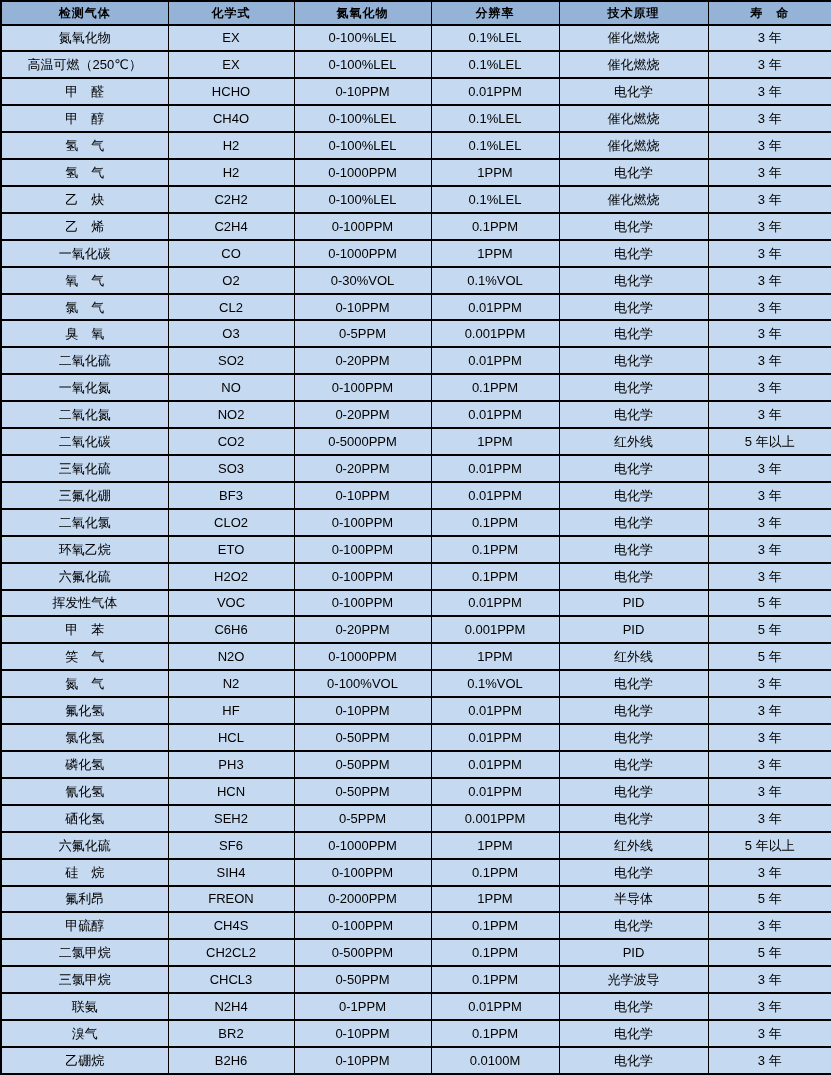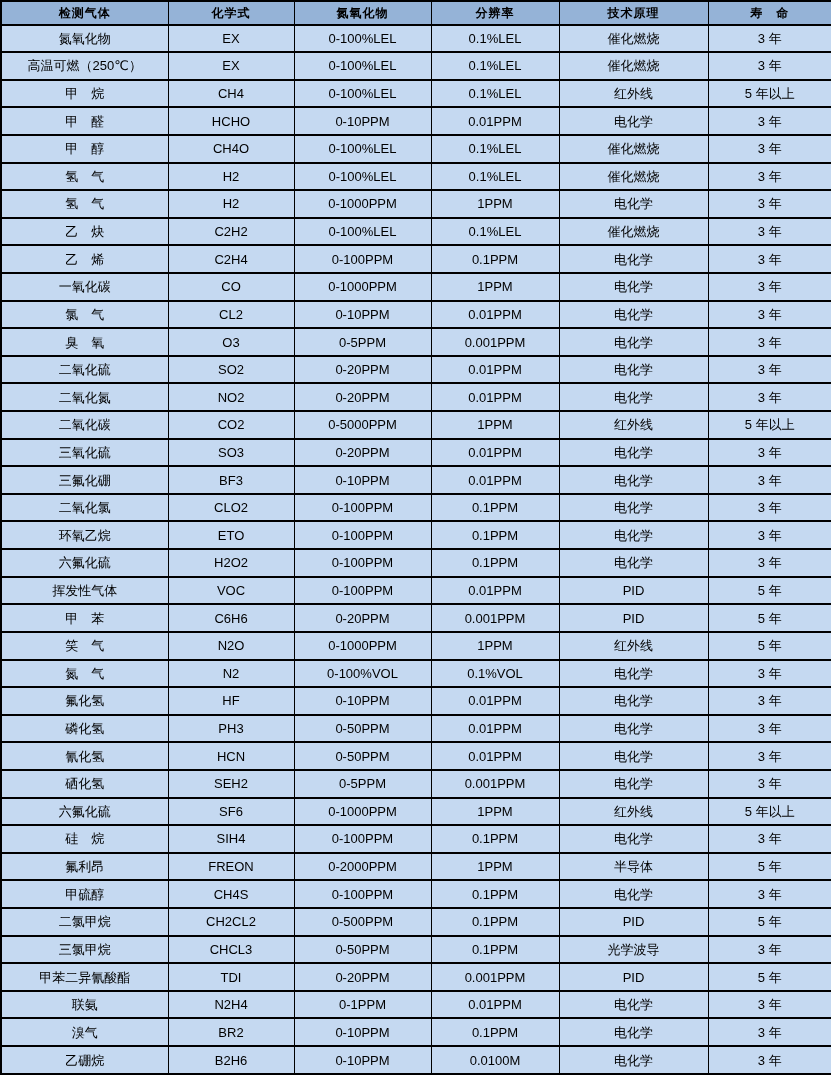--- a/index.html
+++ b/index.html
@@ -74,28 +74,20 @@
       </tr>
       <tr>
         <td>高温可燃（250℃）</td>
         <td>EX</td>
         <td>0-100%LEL</td>
         <td>0.1%LEL</td>
         <td>催化燃烧</td>
         <td>3 年</td>
       </tr>
       <tr>
-        <td>甲　烷</td>
-        <td>CH4</td>
-        <td>0-100%LEL</td>
-        <td>0.1%LEL</td>
-        <td>红外线</td>
-        <td>5 年以上</td>
-      </tr>
-      <tr>
         <td>甲　醛</td>
         <td>HCHO</td>
         <td>0-10PPM</td>
         <td>0.01PPM</td>
         <td>电化学</td>
         <td>3 年</td>
       </tr>
       <tr>
         <td>甲　醇</td>
         <td>CH4O</td>
@@ -134,20 +126,28 @@
         <td>0-100PPM</td>
         <td>0.1PPM</td>
         <td>电化学</td>
         <td>3 年</td>
       </tr>
       <tr>
         <td>一氧化碳</td>
         <td>CO</td>
         <td>0-1000PPM</td>
         <td>1PPM</td>
+        <td>电化学</td>
+        <td>3 年</td>
+      </tr>
+      <tr>
+        <td>氧　气</td>
+        <td>O2</td>
+        <td>0-30%VOL</td>
+        <td>0.1%VOL</td>
         <td>电化学</td>
         <td>3 年</td>
       </tr>
       <tr>
         <td>氯　气</td>
         <td>CL2</td>
         <td>0-10PPM</td>
         <td>0.01PPM</td>
         <td>电化学</td>
         <td>3 年</td>
@@ -158,20 +158,28 @@
         <td>0-5PPM</td>
         <td>0.001PPM</td>
         <td>电化学</td>
         <td>3 年</td>
       </tr>
       <tr>
         <td>二氧化硫</td>
         <td>SO2</td>
         <td>0-20PPM</td>
         <td>0.01PPM</td>
+        <td>电化学</td>
+        <td>3 年</td>
+      </tr>
+      <tr>
+        <td>一氧化氮</td>
+        <td>NO</td>
+        <td>0-100PPM</td>
+        <td>0.1PPM</td>
         <td>电化学</td>
         <td>3 年</td>
       </tr>
       <tr>
         <td>二氧化氮</td>
         <td>NO2</td>
         <td>0-20PPM</td>
         <td>0.01PPM</td>
         <td>电化学</td>
         <td>3 年</td>
@@ -258,20 +266,28 @@
       </tr>
       <tr>
         <td>氟化氢</td>
         <td>HF</td>
         <td>0-10PPM</td>
         <td>0.01PPM</td>
         <td>电化学</td>
         <td>3 年</td>
       </tr>
       <tr>
+        <td>氯化氢</td>
+        <td>HCL</td>
+        <td>0-50PPM</td>
+        <td>0.01PPM</td>
+        <td>电化学</td>
+        <td>3 年</td>
+      </tr>
+      <tr>
         <td>磷化氢</td>
         <td>PH3</td>
         <td>0-50PPM</td>
         <td>0.01PPM</td>
         <td>电化学</td>
         <td>3 年</td>
       </tr>
       <tr>
         <td>氰化氢</td>
         <td>HCN</td>
@@ -330,28 +346,20 @@
       </tr>
       <tr>
         <td>三氯甲烷</td>
         <td>CHCL3</td>
         <td>0-50PPM</td>
         <td>0.1PPM</td>
         <td>光学波导</td>
         <td>3 年</td>
       </tr>
       <tr>
-        <td>甲苯二异氰酸酯</td>
-        <td>TDI</td>
-        <td>0-20PPM</td>
-        <td>0.001PPM</td>
-        <td>PID</td>
-        <td>5 年</td>
-      </tr>
-      <tr>
         <td>联氨</td>
         <td>N2H4</td>
         <td>0-1PPM</td>
         <td>0.01PPM</td>
         <td>电化学</td>
         <td>3 年</td>
       </tr>
       <tr>
         <td>溴气</td>
         <td>BR2</td>

